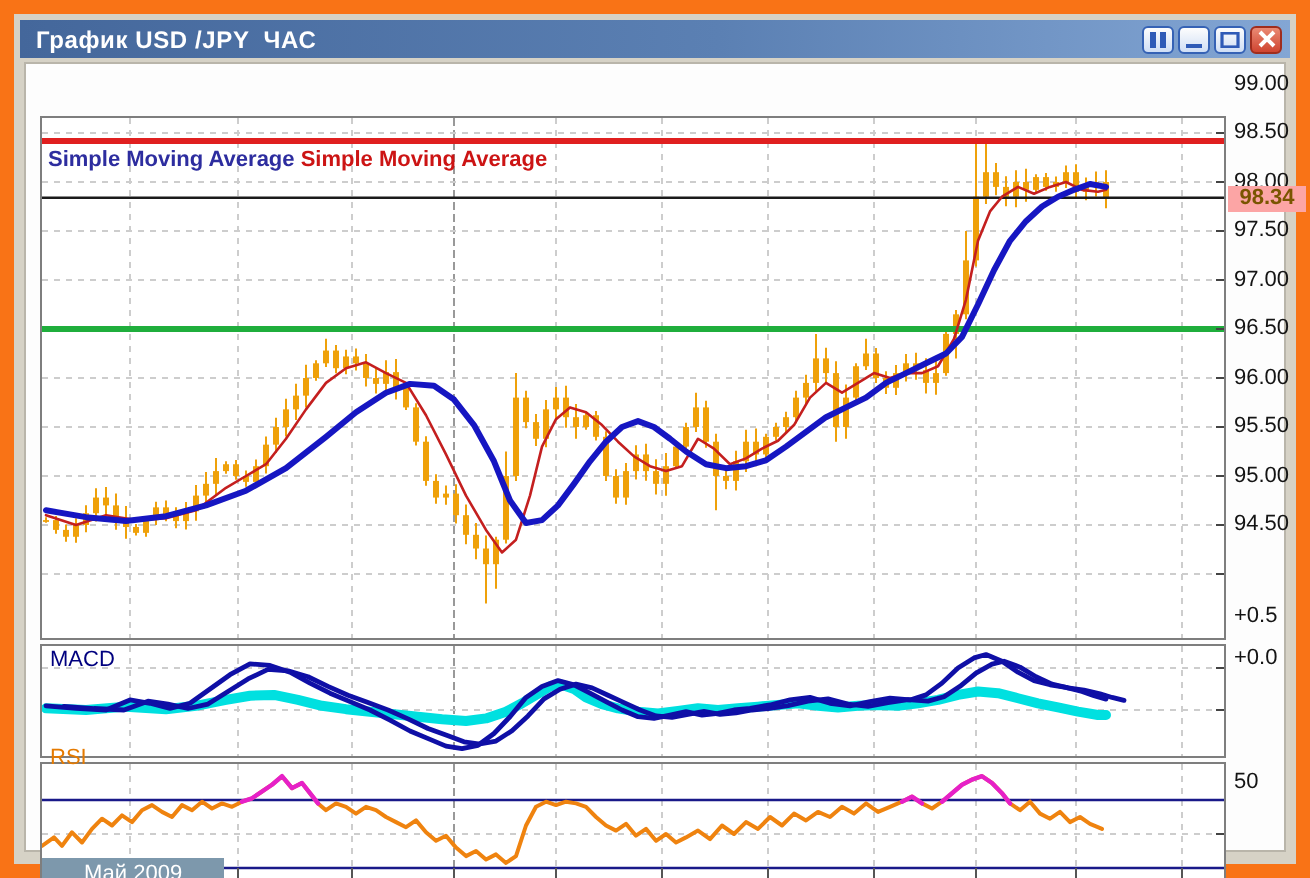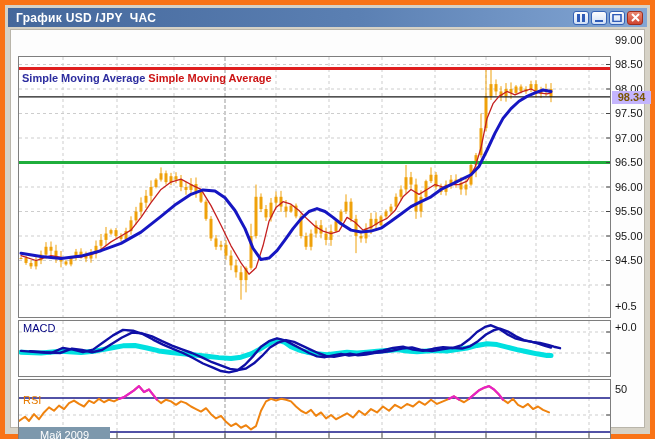--- a/index.html
+++ b/index.html
@@ -1,18 +1,18 @@
 <!DOCTYPE html>
 <html><head>
 <meta charset="utf-8">
 <style>
   html,body{margin:0;padding:0;width:655px;height:439px;overflow:hidden;
     font-family:"Liberation Sans",sans-serif;background:#fff;}
   .window{position:relative;width:655px;height:439px;box-sizing:border-box;
-    background:#d6d2c6;border:5px solid #f97316;}
+    background:#d6d2c6;border:7px solid #f97316;}
   .titlebar{position:absolute;left:3px;top:3px;right:3px;height:19px;
     background:linear-gradient(90deg,#44679b 0%,#5b80b3 55%,#83a6d4 100%);
     display:flex;align-items:center;padding:0 4px;box-sizing:border-box;}
   .title{color:#fff;font-size:12px;font-weight:bold;letter-spacing:.3px;
     padding-left:4px;white-space:pre;}
   .winbtns{margin-left:auto;display:flex;gap:2px;}
   .wb{width:16px;height:14px;border:1px solid #3562b5;border-radius:3px;
     background:linear-gradient(180deg,#fdfdfd,#cfdef5);box-sizing:border-box;
     display:flex;align-items:center;justify-content:center;cursor:pointer;}
   .wb.close{border-color:#9f2d1d;background:linear-gradient(180deg,#ea8a74,#cf4430);}
@@ -21,24 +21,24 @@
   .plot{position:absolute;background:#fff;border:1px solid #7e7e7e;}
   #plot-main{left:7px;top:26px;width:591px;height:260px;}
   #plot-macd{left:7px;top:290px;width:591px;height:55px;}
   #plot-rsi{left:7px;top:349px;width:591px;height:58px;}
   .plot svg{display:block;}
   .smalabels{position:absolute;left:11px;top:42px;font-size:11px;font-weight:bold;
     white-space:pre;z-index:4;}
   .sma1{color:#2d2d9f;} .sma2{color:#cc1414;}
   .panel-label{position:absolute;font-size:11px;font-weight:normal;z-index:4;}
   #macd-label{left:12px;top:292px;color:#00007f;}
-  #rsi-label{left:12px;top:364px;color:#e57a00;}
+  #rsi-label{left:12px;top:341px;color:#e57a00;}
   .ytick{position:absolute;left:604px;width:46px;font-size:11px;color:#141414;z-index:2;}
   .badge{position:absolute;left:601px;top:61px;width:39px;height:13px;z-index:3;
-    background:#c4b5fd;color:#7a5500;font-size:11px;font-weight:bold;
+    background:#fca5a5;color:#7a5500;font-size:11px;font-weight:bold;
     line-height:13px;text-align:center;}
   .monthbox{position:absolute;top:397px;height:16px;line-height:16px;z-index:5;
     background:#7d98ac;color:#fff;font-size:11px;padding:0 21px;box-sizing:border-box;}
   #month-0{left:8px;min-width:66px;}
   #month-1{left:198px;min-width:74px;}
 </style>
 </head>
 <body>
 
 <div class="window">

